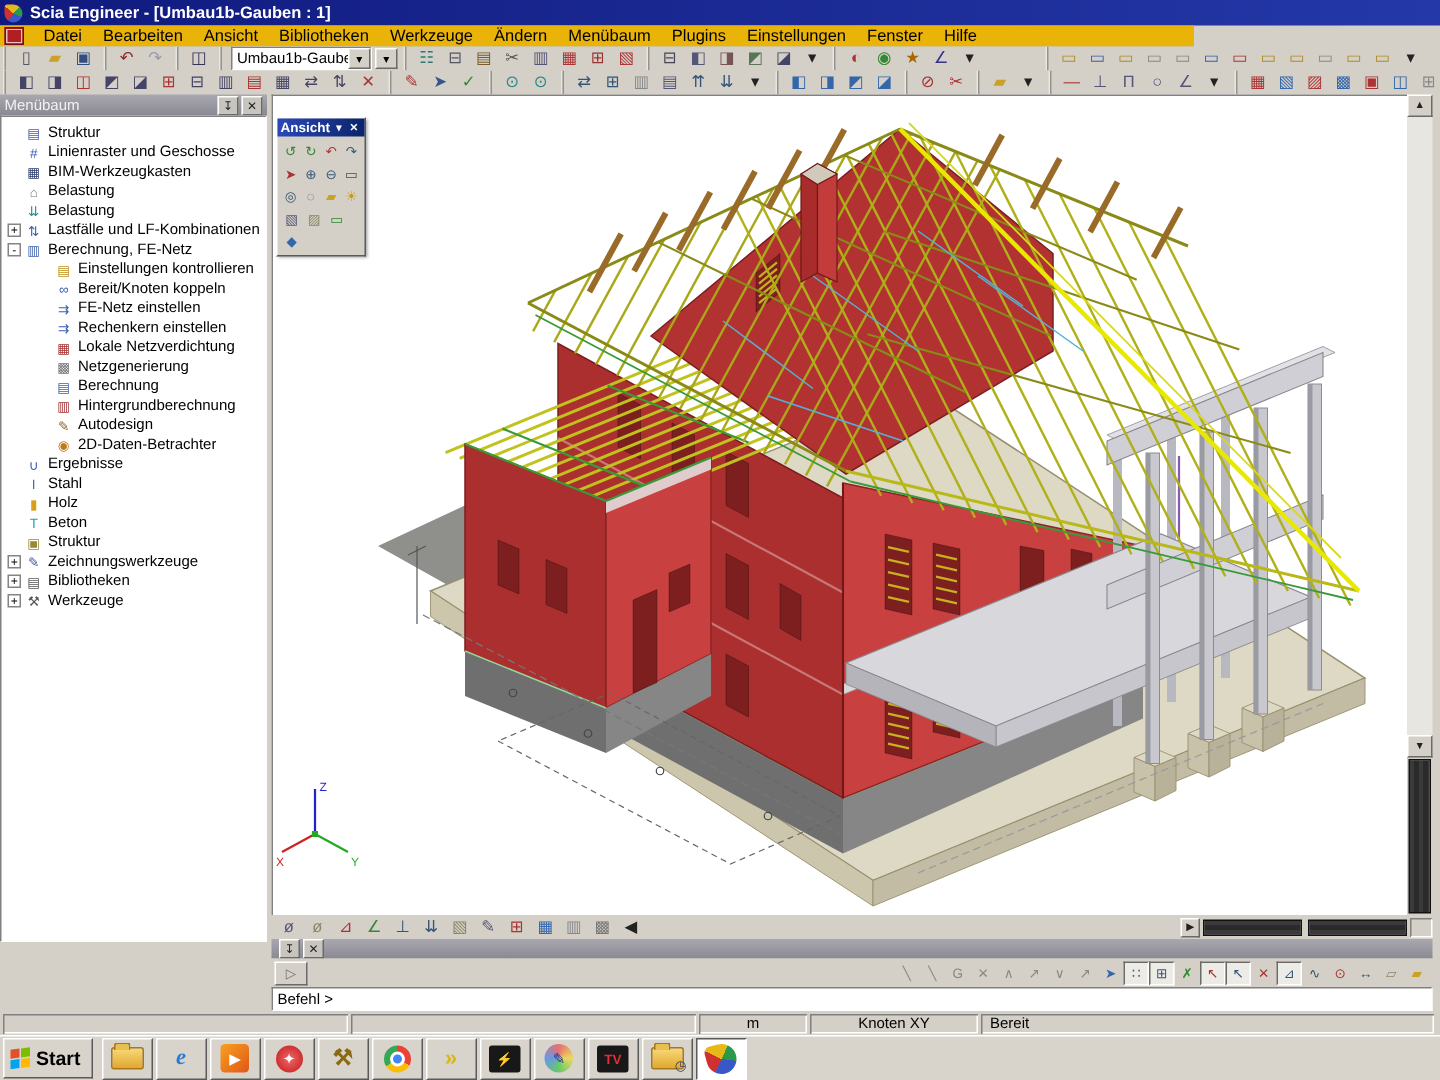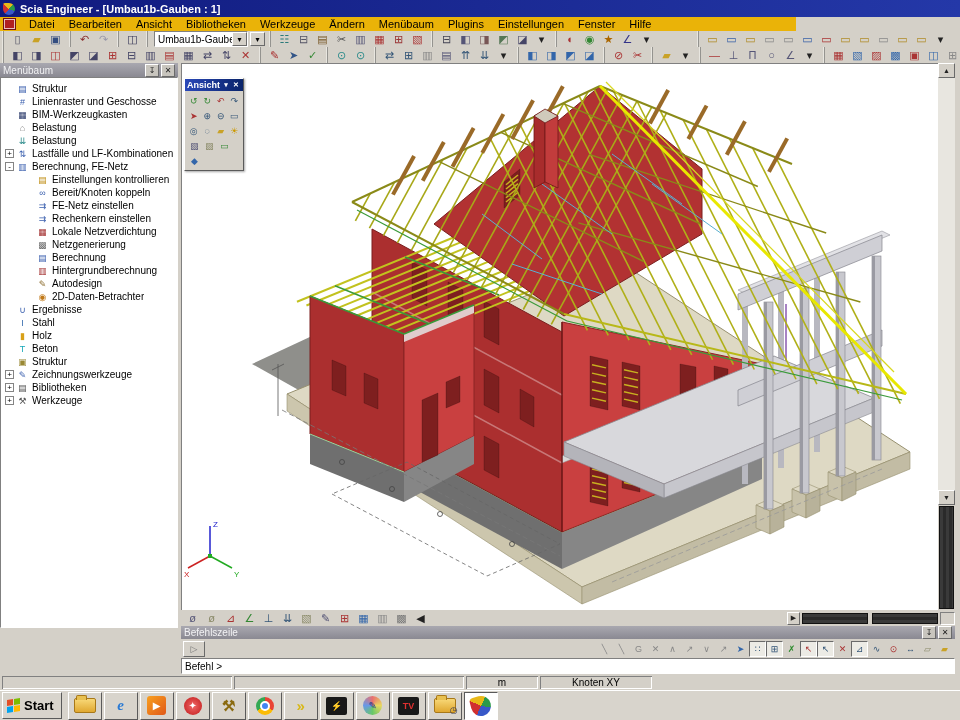--- a/index.html
+++ b/index.html
@@ -723,21 +723,20 @@
     </span>
   <span style="margin-left:auto;display:flex;align-items:center">
     <span class="sbtn" style="width:13px;height:13px">▶</span>
     <span class="darkthumbh" style="width:66px;height:11px;margin-left:2px;box-sizing:border-box"></span>
     <span class="darkthumbh" style="width:66px;height:11px;margin-left:4px;box-sizing:border-box"></span>
     <span class="sunken" style="width:15px;height:13px;margin-left:2px;background:#d4d0c8;box-sizing:border-box"></span>
   </span>
 </div>
 
 <div class="abs cmdhdr panelhdr">
-  <span class="ttl">Befehlszeile</span>
   <span class="phbtn">↧</span>
   <span class="phbtn">✕</span>
 </div>
 <div class="abs cmdbody">
   <span class="cmdcursorbtn">▷</span>
   <span class="snaps">
       <span class="snapbtn" style="color: rgb(136, 136, 136);">╲</span>
       <span class="snapbtn" style="color: rgb(136, 136, 136);">╲</span>
       <span class="snapbtn" style="color: rgb(136, 136, 136);">G</span>
       <span class="snapbtn" style="color: rgb(136, 136, 136);">✕</span>
@@ -762,20 +761,21 @@
 </div>
 <div class="abs cmdinput">
   <input value="Befehl &gt;" style="">
 </div>
 
 <div class="abs statusbar">
   <span class="scell" style="width:230px"></span>
   <span class="scell" style="width:230px"></span>
   <span class="scell" style="width:72px">m</span>
   <span class="scell" style="width:112px">Knoten XY</span>
+  <span class="scell" style="flex:1;justify-content:flex-start;padding-left:6px">Bereit</span>
 </div>
 
 <div class="abs taskbar">
   <span class="startbtn">
     <span class="winflag">
       <span style="background:#e34f26"></span>
         <span style="background:#7fbc00"></span>
       <span style="background:#00a3ee"></span>
         <span style="background:#ffb900"></span>
     </span>

